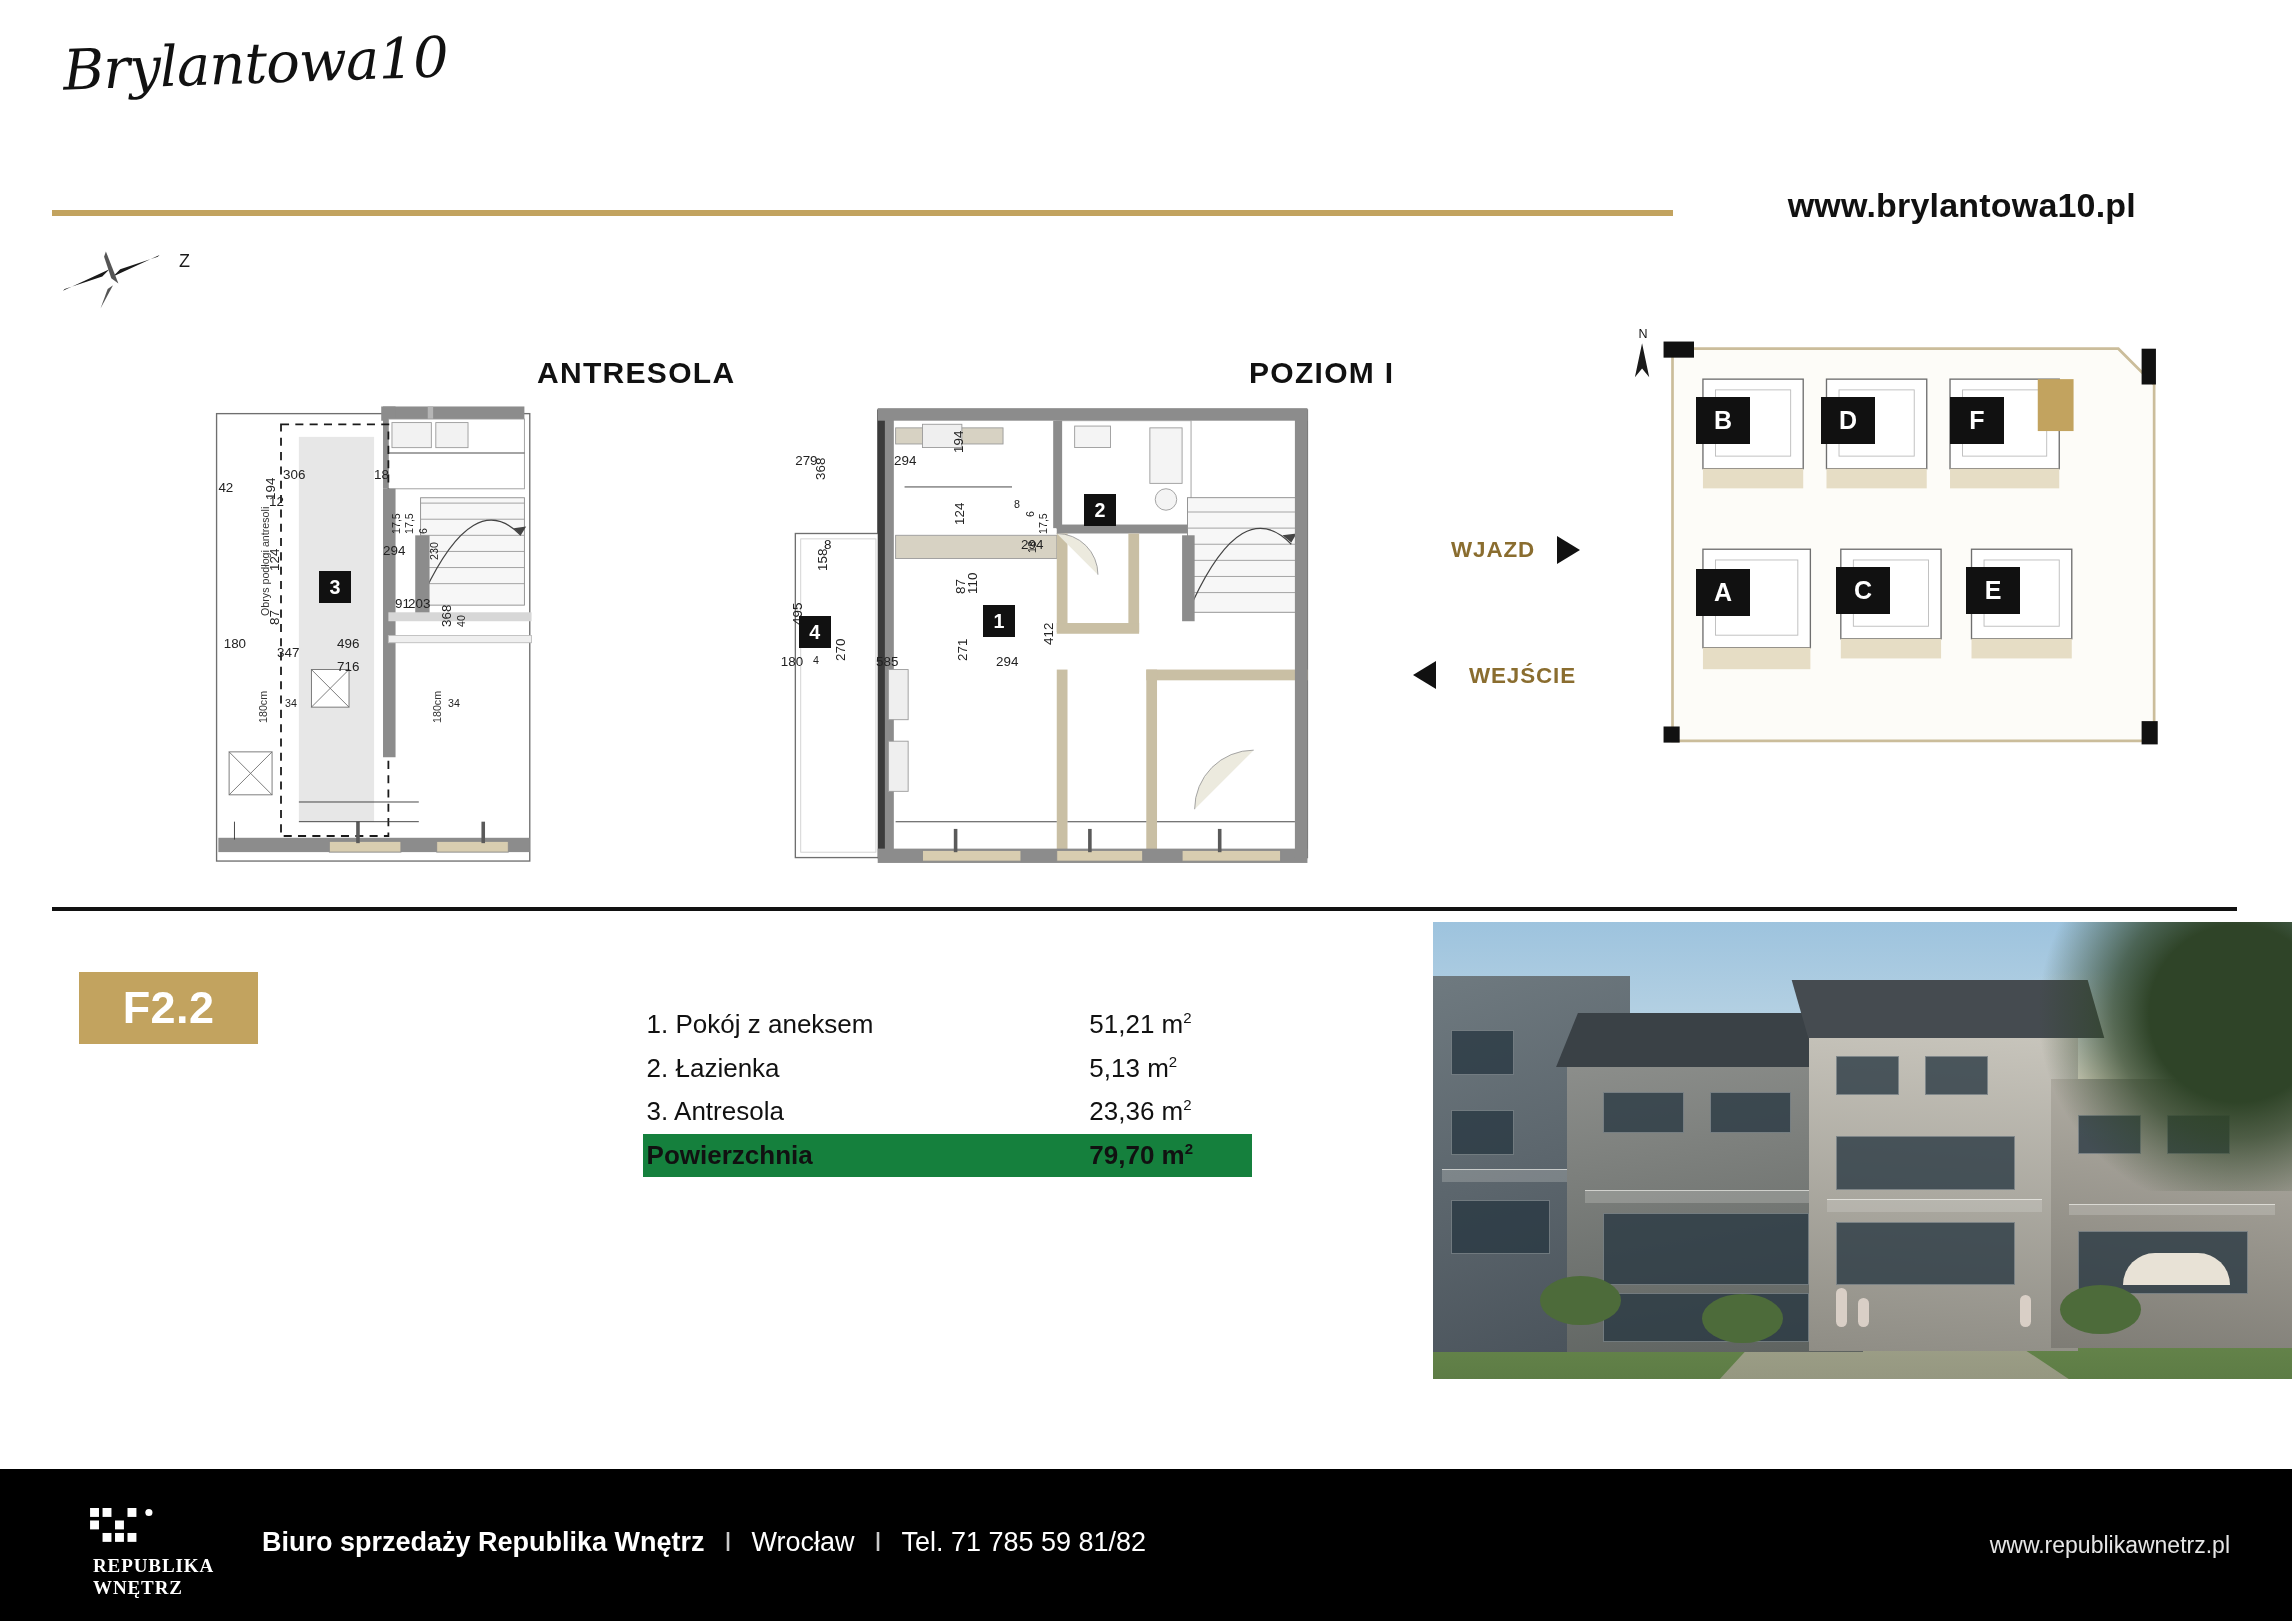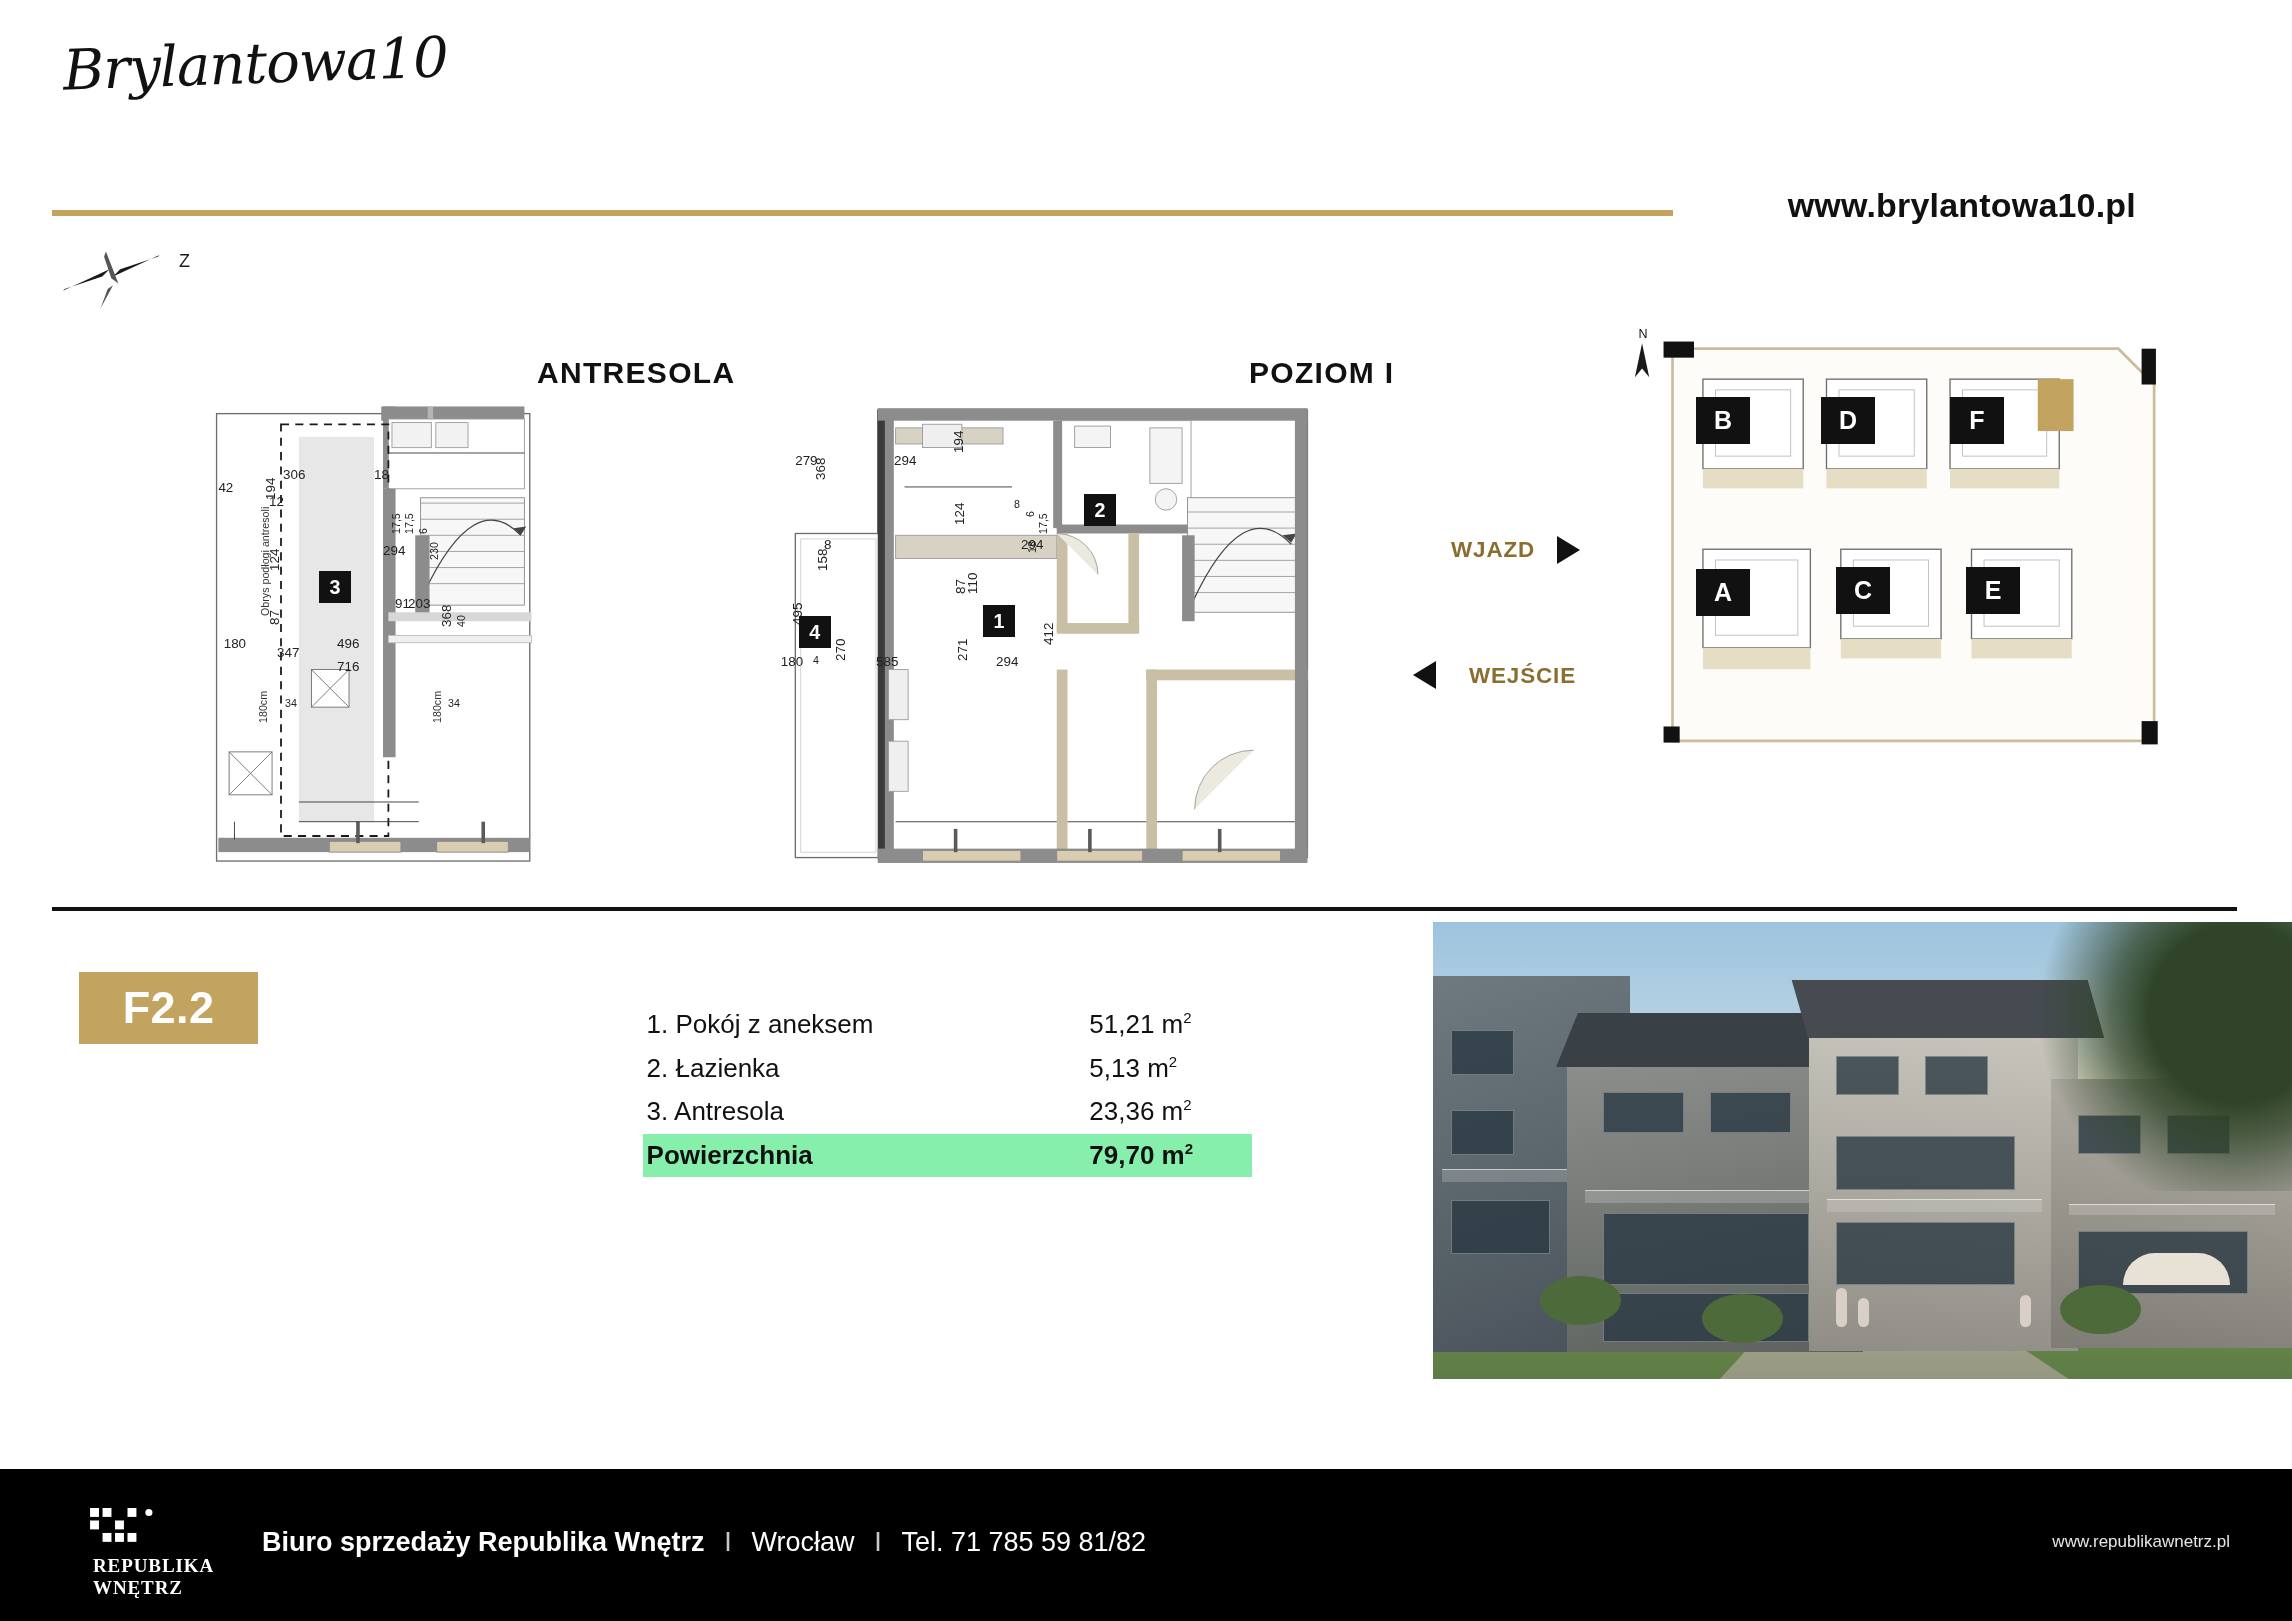--- a/index.html
+++ b/index.html
@@ -105,21 +105,21 @@
   }
   .spec b { font-weight:bold; }
   .spec sup { font-size:16px; }
 
   
   #area-table { position:absolute; left:643px; top:1003px; width:609px; }
   .area-row {
     display:flex; justify-content:space-between; align-items:center;
     font-size:26px; padding:6.3px 10.7px 6.3px 3.6px; color:#111;
   }
-  .area-row.total { background:#86efac; font-weight:bold; }
+  .area-row.total { background:#15803d; font-weight:bold; }
   .area-row .val { min-width:152px; }
   .area-row sup { font-size:15px; }
 
   
   #render {
     position:absolute; left:1433px; top:922px; width:860px; height:457px;
     overflow:hidden;
     background:linear-gradient(#9dc3de 0%, #cfe0e8 45%, #dfe6dd 60%, #7f9a63 100%);
   }
   
@@ -200,21 +200,21 @@
     position:absolute; left:39px; top:56px; font-size:19px; font-weight:bold; line-height:21.5px;
     letter-spacing:0.9px;
     font-family:Liberation Serif, serif;
   }
   .footer-line {
     position:absolute; left:262px; top:58px; font-size:27px; color:#fff;
   }
   .footer-line .sep { color:#c9c9c9; padding:0 19.7px; }
   .footer-line b { font-weight:bold; }
   #footer-url {
-    position:absolute; right:63px; top:63px; font-size:17px; color:#e6e6e6;
+    position:absolute; right:63px; top:63px; font-size:23px; color:#e6e6e6;
   }
   .dotgrid { position:absolute; left:36px; top:9px; }
 </style>
 </head>
 <body>
 
 <div class="page">
 
   <div class="logo-script">Brylantowa10</div>
   <div class="logo-underline"></div>

